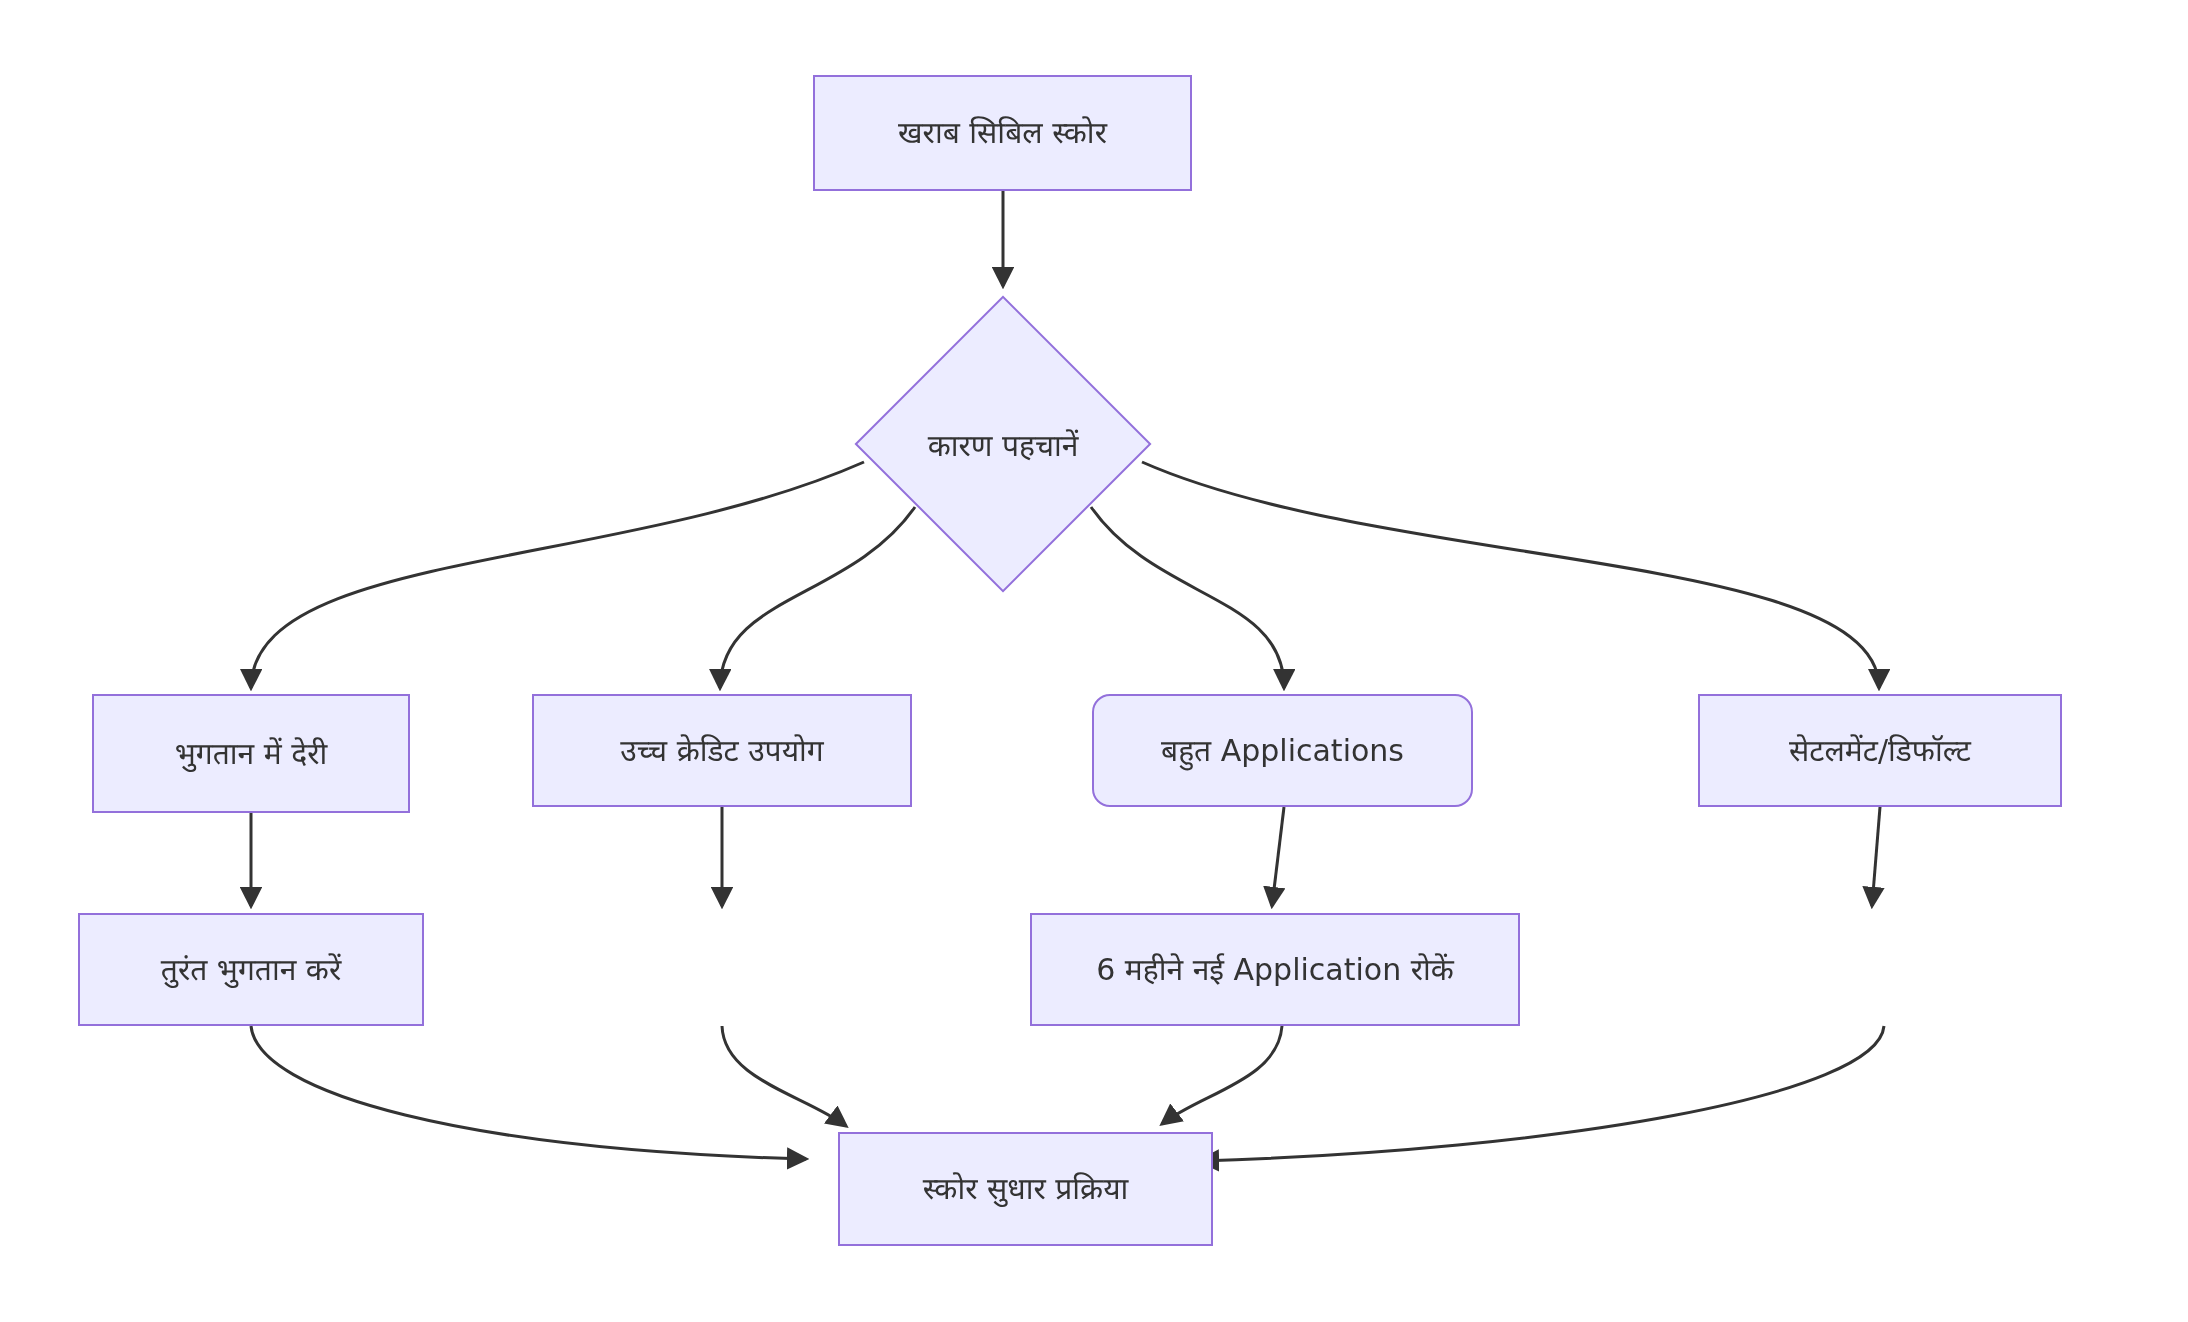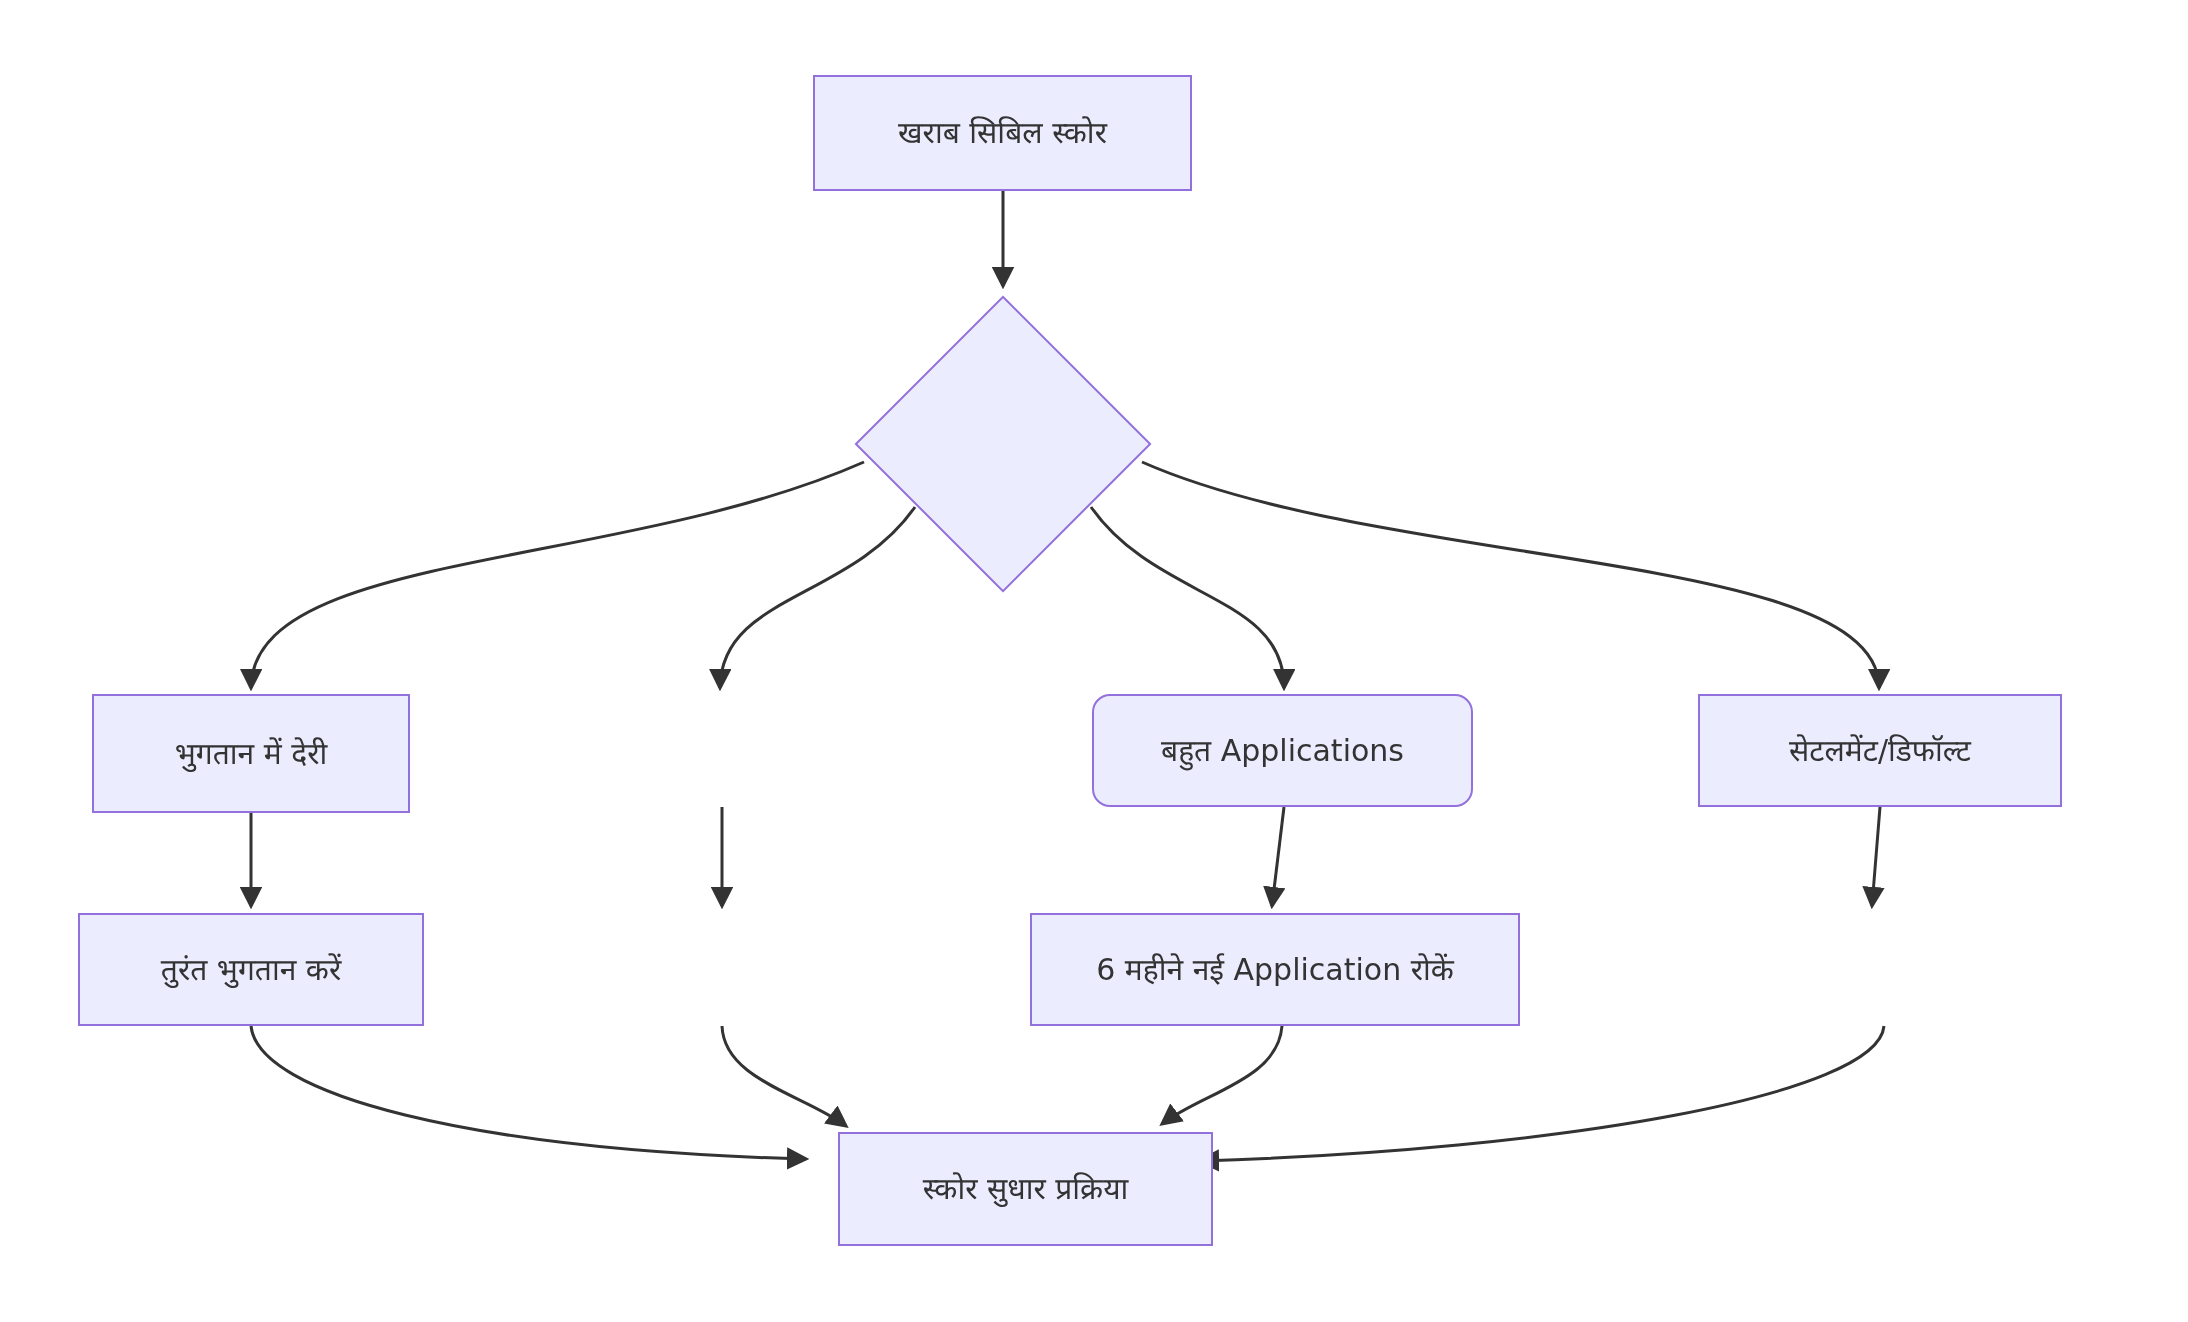--- a/index.html
+++ b/index.html
@@ -94,22 +94,24 @@
 
     <path class="flow" d="M251,1026 C258,1095 470,1150 806,1159" marker-end="url(#arrow)"></path>
     <path class="flow" d="M722,1026 C724,1080 805,1095 846,1126" marker-end="url(#arrow)"></path>
     <path class="flow" d="M1282,1026 C1278,1080 1202,1093 1162,1124" marker-end="url(#arrow)"></path>
     <path class="flow" d="M1884,1026 C1878,1095 1560,1150 1200,1161" marker-end="url(#arrow)"></path>
   </svg>
 
   <div class="node n-start">खराब सिबिल स्कोर</div>
 
   <div class="diamond-shape"></div>
+  <div class="diamond-label">कारण पहचानें</div>
 
   <div class="node n-cause1">भुगतान में देरी</div>
+  <div class="node n-cause2">उच्च क्रेडिट उपयोग</div>
   <div class="node n-cause3">बहुत Applications</div>
   <div class="node n-cause4">सेटलमेंट/डिफॉल्ट</div>
 
   <div class="node n-fix1">तुरंत भुगतान करें</div>
   <div class="node n-fix3">6 महीने नई Application रोकें</div>
 
   <div class="node n-end">स्कोर सुधार प्रक्रिया</div>
 
 </div>
 

